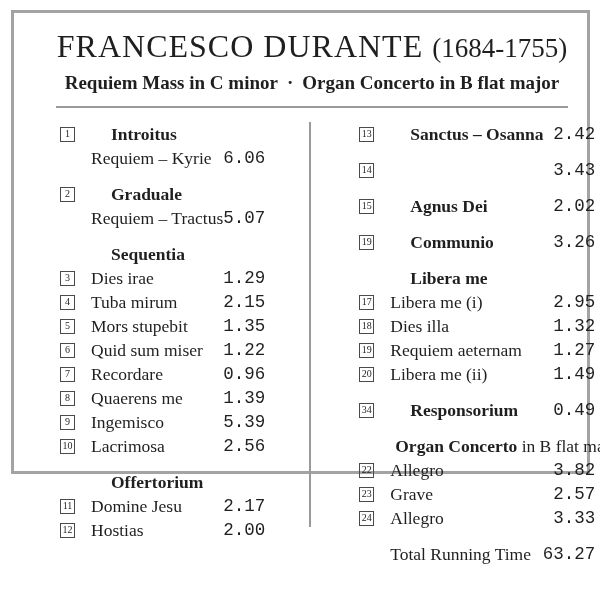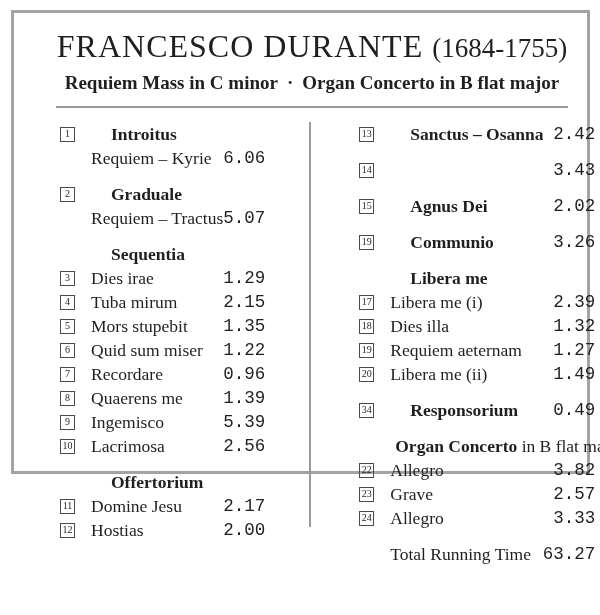--- a/index.html
+++ b/index.html
@@ -168,21 +168,21 @@
           </div>
         </div>
         <div class="section">
           <div class="row heading">
             <span class="num-gap"></span>
             <span class="title b">Libera me</span>
           </div>
           <div class="row">
             <span class="num-box">17</span>
             <span class="title">Libera me (i)</span>
-            <span class="time">2.39</span>
+            <span class="time">2.95</span>
           </div>
           <div class="row">
             <span class="num-box">18</span>
             <span class="title">Dies illa</span>
             <span class="time">1.32</span>
           </div>
           <div class="row">
             <span class="num-box">19</span>
             <span class="title">Requiem aeternam</span>
             <span class="time">1.27</span>

